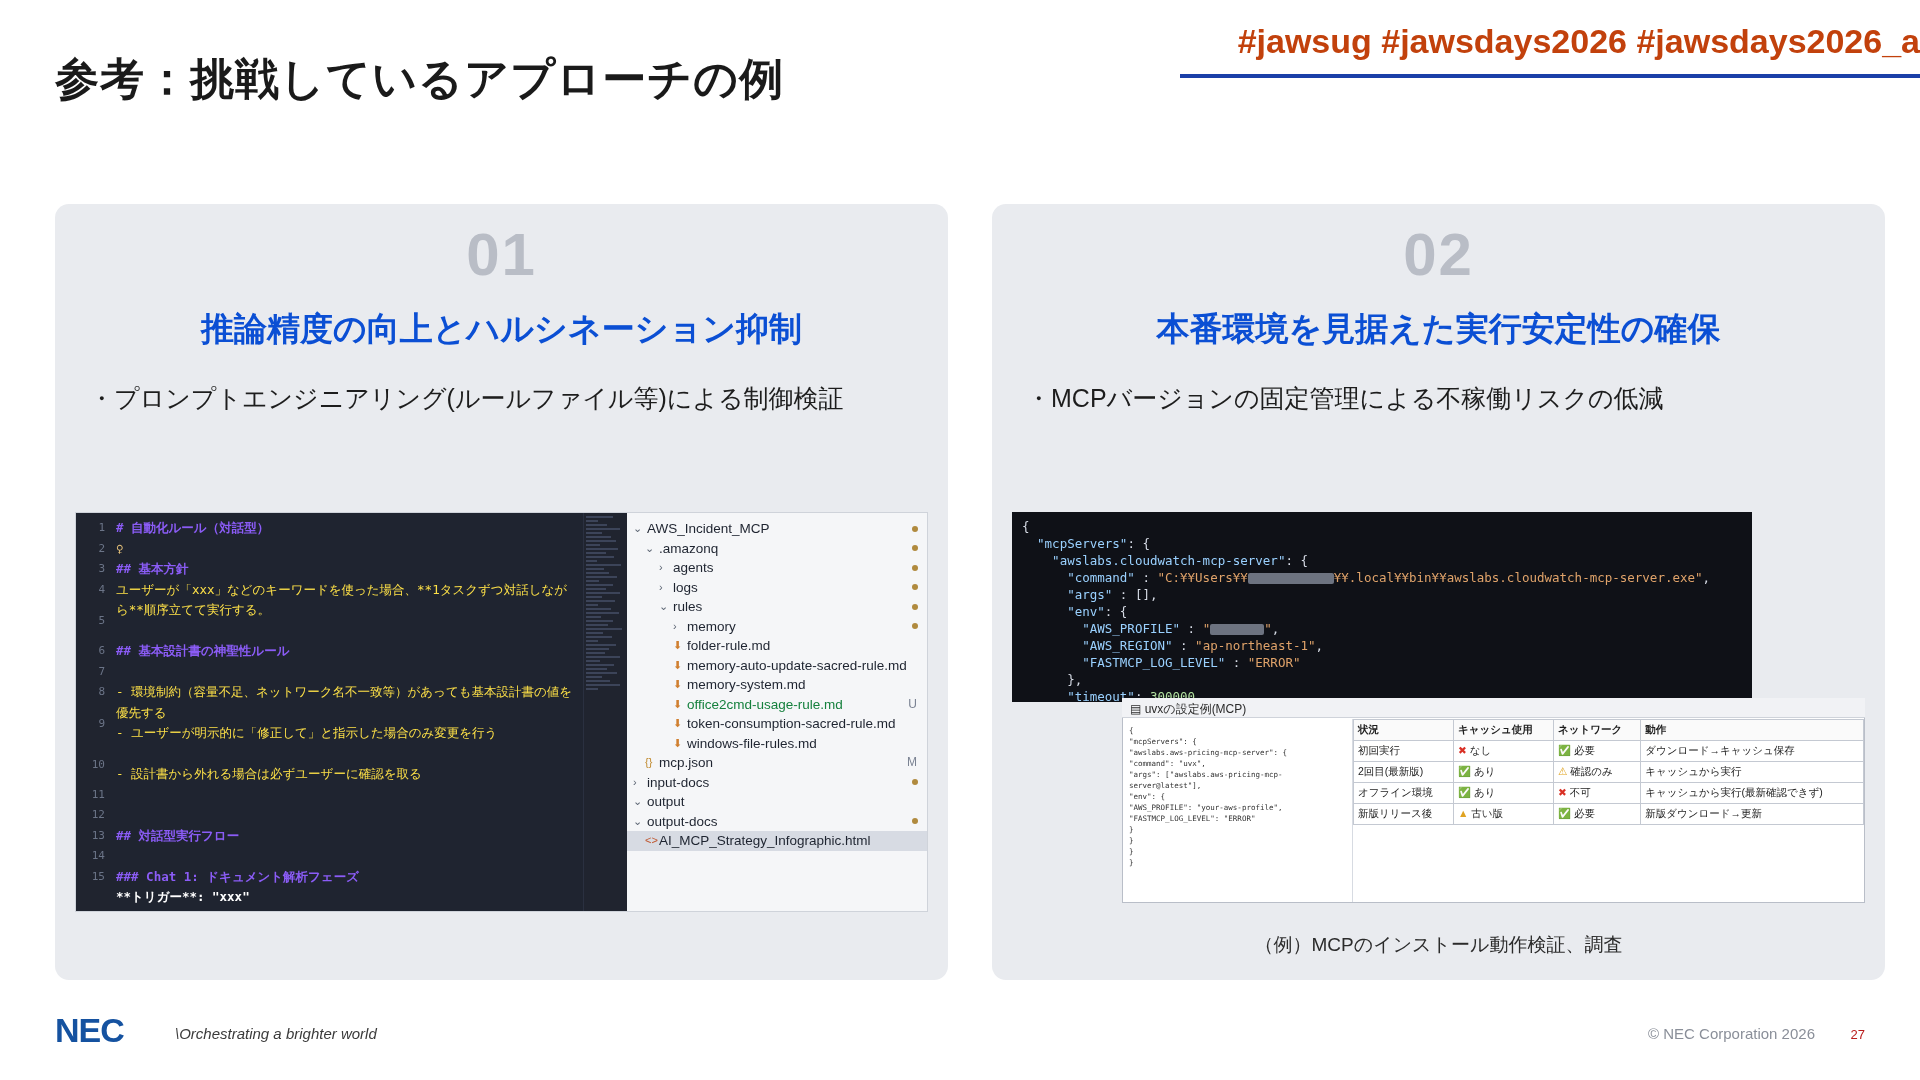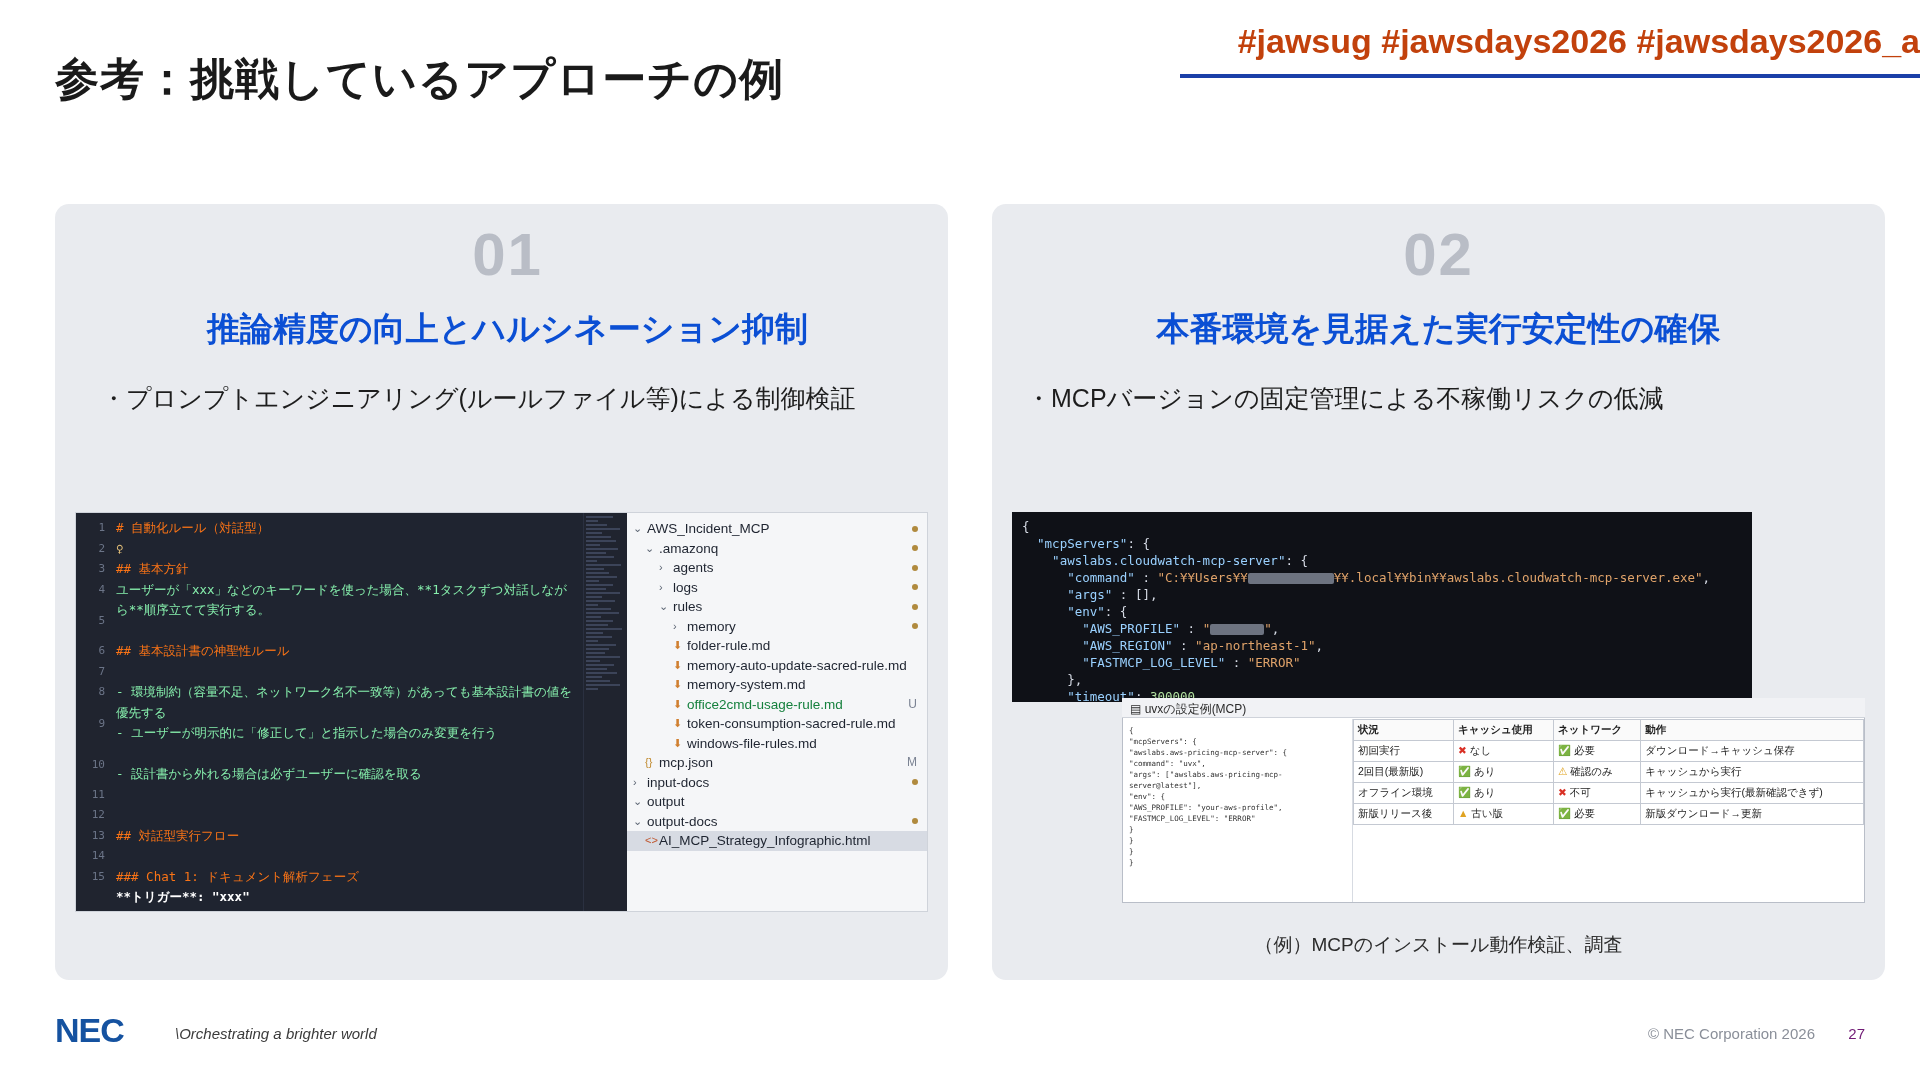--- a/index.html
+++ b/index.html
@@ -27,21 +27,21 @@
   .slide-title{
     position:absolute; left:55px; top:50px;
     font-size:44px; font-weight:bold; color:#1a1a1a; letter-spacing:1px;
   }
 
   
   .card{
     position:absolute; top:204px; width:893px; height:776px;
     background:#e9ebef; border-radius:14px;
   }
-  .card.left{ left:55px;padding-left:12px; }
+  .card.left{ left:55px; }
   .card.right{ left:992px; }
 
   .card-num{
     text-align:center; font-size:60px; font-weight:bold; color:#b9bdc6;
     margin-top:16px; letter-spacing:2px;
   }
   .card-head{
     text-align:center; font-size:33px; font-weight:bold; color:#0b4fd4;
     margin-top:18px;
   }
@@ -62,23 +62,23 @@
   .ed-gutter{
     width:34px; background:#20242f; color:#6b7487; font-size:11px;
     padding-top:5px; text-align:right;
   }
   .ed-gutter div{ height:20.5px; line-height:20.5px; padding-right:5px; }
   .ed-code{
     flex:1; padding:5px 6px; font-size:12.5px; color:#cdd3e0; position:relative;
   }
   .ed-code .ln{ height:20.5px; line-height:20.5px; white-space:nowrap; overflow:hidden; }
   .ed-code .ln.tall{ height:41px; line-height:20.5px; white-space:normal; }
-  .c-head{ color:#f97316; }
+  .c-head{ color:#8b5cf6;font-weight:bold; }
   .c-mark{ color:#e8c37a; }
-  .c-txt{ color:#86efac; }
+  .c-txt{ color:#fde047; }
   .c-bold{ color:#ffffff; font-weight:bold; }
   .ed-minimap{
     width:44px; background:#20242f; border-left:1px solid #2a3040; padding:3px 2px;
   }
   .mm-line{ height:2px; margin-bottom:2px; background:#3c4459; }
   .ed-tree{
     width:300px; background:#f5f6f8; color:#1e2430; font-family:"Liberation Sans",sans-serif;
     font-size:13.5px; padding:6px 0 0 0; position:relative; overflow:hidden;
   }
   .tr{
@@ -152,21 +152,21 @@
     font-size:34px; font-weight:bold; color:#1552a0; letter-spacing:-1px;
   }
   .footer-tag{
     position:absolute; left:175px; bottom:38px;
     font-size:15px; color:#3a3a3a; font-style:italic;
   }
   .footer-copy{
     position:absolute; right:105px; bottom:38px; font-size:15px; color:#8a8f99;
   }
   .footer-page{
-    position:absolute; right:55px; bottom:38px; font-size:15px; color:#701a75;
+    position:absolute; right:55px; bottom:38px; font-size:13px; color:#b91c1c;
   }
 </style>
 </head>
 <body>
 
 <div class="hashtag-wrap">
   <div class="hashtag">#jawsug #jawsdays2026 #jawsdays2026_a</div>
 </div>
 <div class="hashtag-rule"></div>
 

